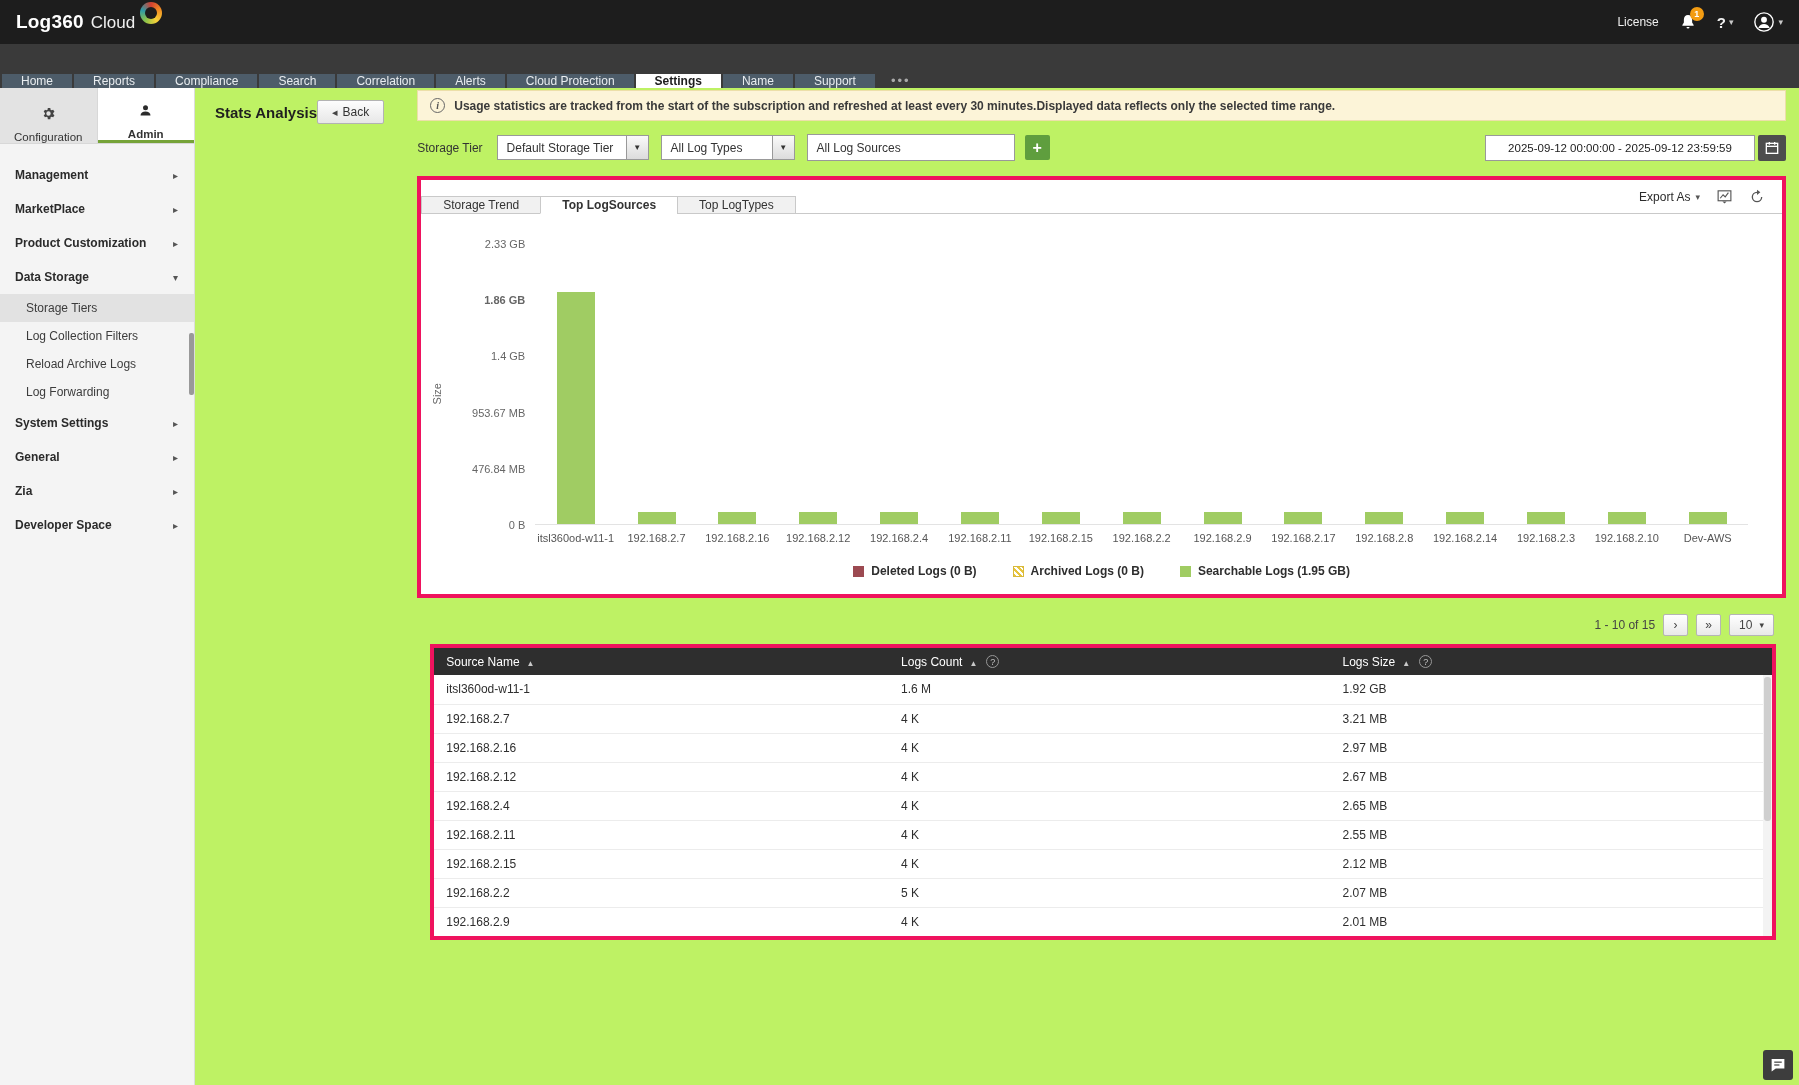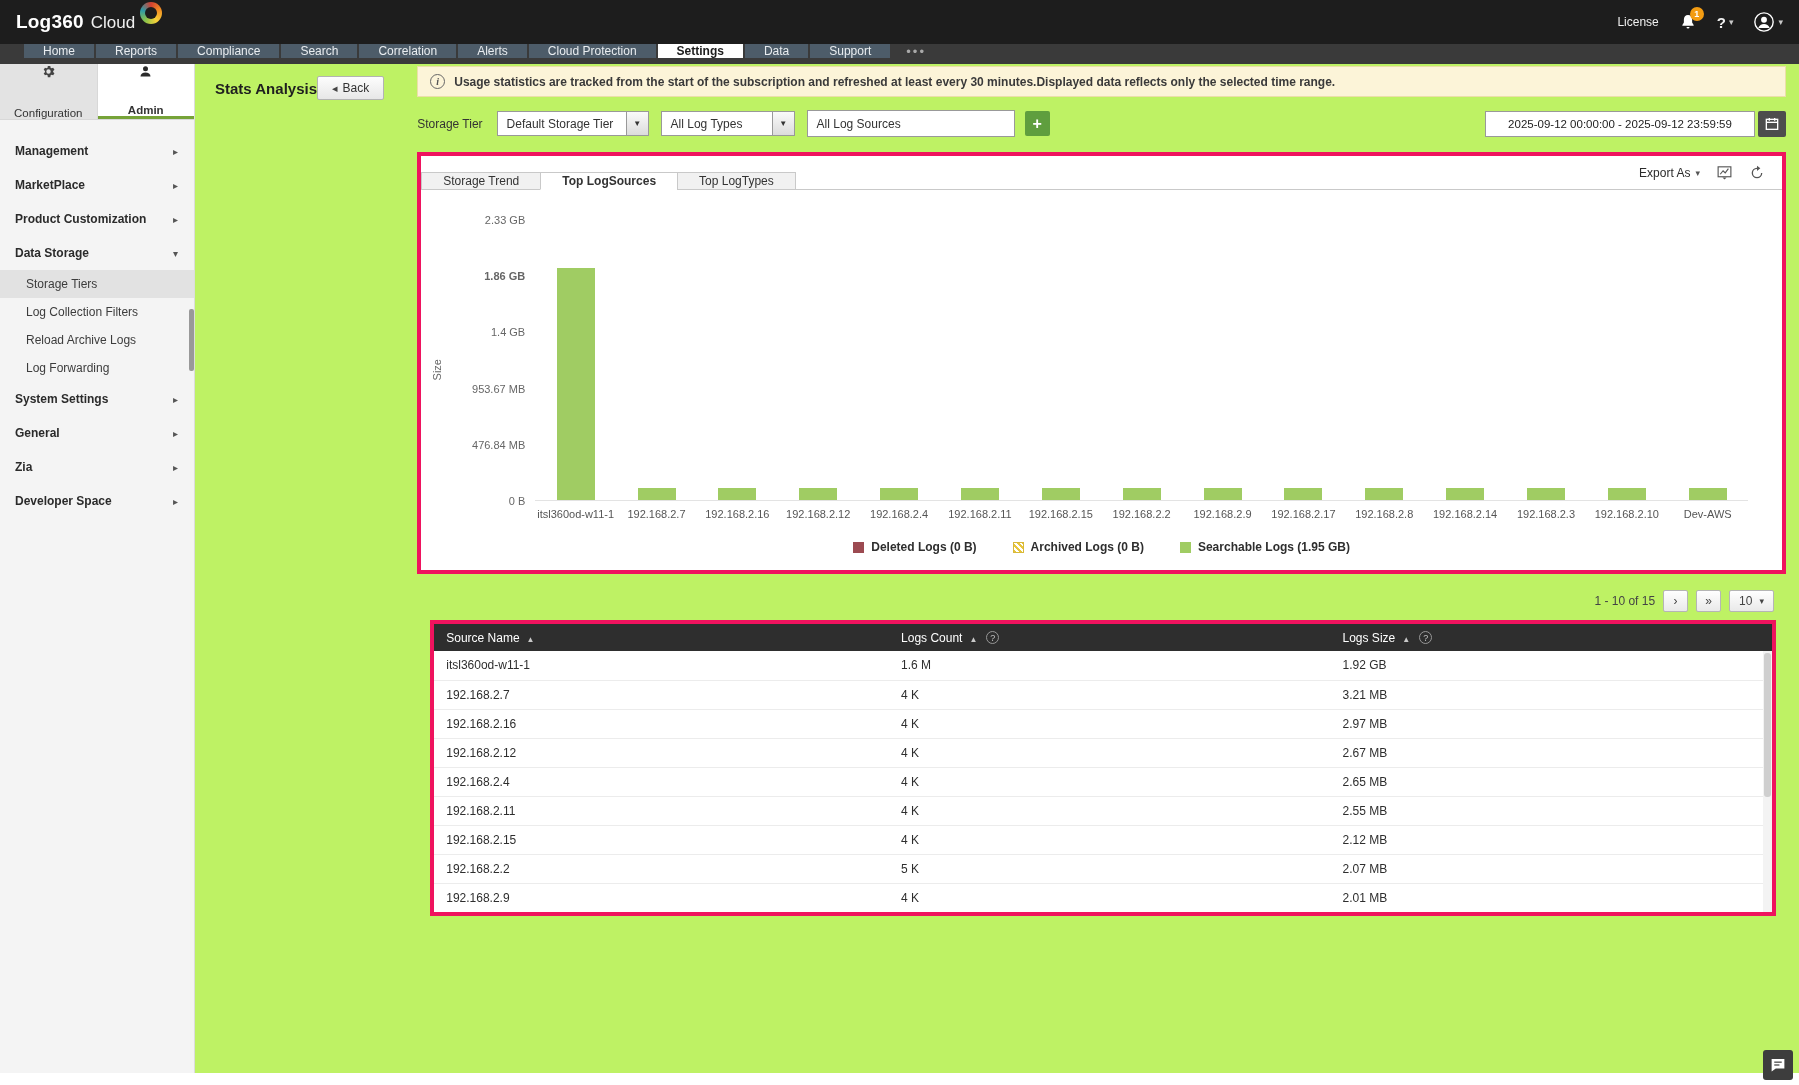--- a/index.html
+++ b/index.html
@@ -16,31 +16,31 @@
   .topbar-right{display:flex;align-items:center;gap:20px}
   .license{font-size:12px;color:#f0f0f0;cursor:pointer}
   .bell{position:relative;display:flex;cursor:pointer}
   .badge{position:absolute;top:-6px;right:-7px;background:#f39c12;color:#fff;border-radius:50%;min-width:14px;height:14px;font-size:9px;display:flex;align-items:center;justify-content:center;font-weight:700}
   .help-menu{display:flex;align-items:center;gap:3px;cursor:pointer}
   .help-q{font-size:15px;font-weight:700;color:#f0f0f0}
   .caret{font-size:9px;color:#c9c9c9}
   .avatar-wrap{display:flex;align-items:center;gap:3px;cursor:pointer}
 
   
-  .navbar{height:20px;background:#3a3a3a;display:flex;align-items:flex-start;padding-left:24px}
+  .navbar{height:44px;background:#3a3a3a;display:flex;align-items:flex-end;padding-left:2px}
   .nav-tabs{display:flex}
   .nav-tab{background:var(--nav-tab-bg,#4d5c69);color:#e9edf0;font-size:12px;padding:0 19px;display:flex;align-items:center;margin-right:2px;cursor:pointer;white-space:nowrap}
   .nav-tab.active{background:#fff;color:#1d1d1d;font-weight:700}
   .nav-more{color:#a9a9a9;display:flex;align-items:center;padding:0 14px;letter-spacing:2px;font-size:13px;cursor:pointer}
 
   
   .app-body{display:flex;height:1009px}
   .sidebar{width:195px;background:#f4f4f4;border-right:1px solid #dcdcdc;position:relative;flex-shrink:0}
   .side-tabs{display:flex;height:56px;border-bottom:1px solid #d8d8d8}
-  .side-tab{flex:1;display:flex;flex-direction:column;align-items:center;justify-content:space-between;gap:8px;font-size:11.5px;color:#333;cursor:pointer;background:#e3e3e3;border-right:1px solid #d8d8d8}
+  .side-tab{flex:1;display:flex;flex-direction:column;align-items:center;justify-content:flex-end;gap:8px;font-size:11.5px;color:#333;cursor:pointer;background:#e3e3e3;border-right:1px solid #d8d8d8}
   .side-tab.active{background:#fff;border-bottom:3px solid var(--accent-green,#76a338);font-weight:700;border-right:none}
   .side-items{padding-top:14px}
   .side-group{display:flex;align-items:center;justify-content:space-between;padding:10px 16px 10px 15px;font-weight:700;font-size:12px;color:#2b2b2b;cursor:pointer}
   .side-arrow{color:#555;font-size:10px}
   .side-child{padding:7px 16px 7px 26px;font-size:12px;color:#3c3c3c;cursor:pointer}
   .side-child.selected{background:#e2e2e2}
   .side-scrollbar{position:absolute;right:0;top:245px;width:5px;height:62px;background:#999;border-radius:2px;cursor:grab}
 
   .main{flex:1;display:flex;overflow:hidden;background:#bef264}
   .page-head{height:48px;display:flex;align-items:center;justify-content:space-between;padding:0 16px 0 20px}
@@ -148,21 +148,21 @@
 <nav class="navbar">
   <div class="nav-tabs" id="nav-tabs">
       <div class="nav-tab">Home</div>
       <div class="nav-tab">Reports</div>
       <div class="nav-tab">Compliance</div>
       <div class="nav-tab">Search</div>
       <div class="nav-tab">Correlation</div>
       <div class="nav-tab">Alerts</div>
       <div class="nav-tab">Cloud Protection</div>
       <div class="nav-tab active">Settings</div>
-      <div class="nav-tab">Data</div>
+      <div class="nav-tab">Name</div>
       <div class="nav-tab">Support</div>
     </div>
   <span class="nav-more">•••</span>
 </nav>
 
 <div class="app-body">
 
   <aside class="sidebar">
     <div class="side-tabs">
       <div class="side-tab">

